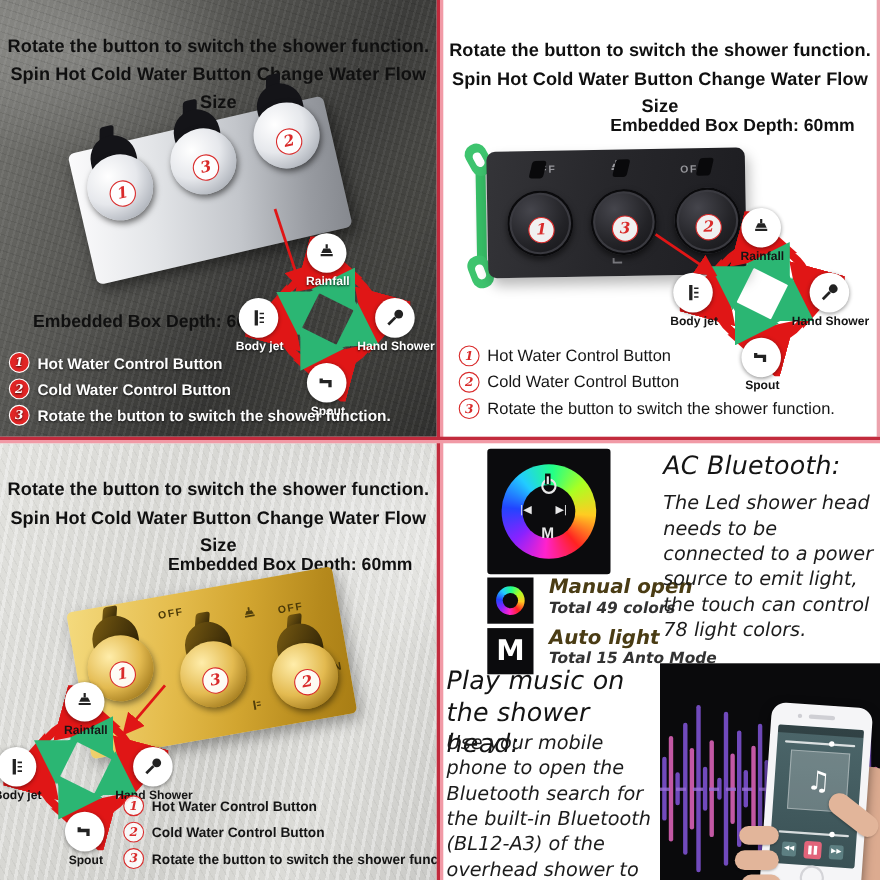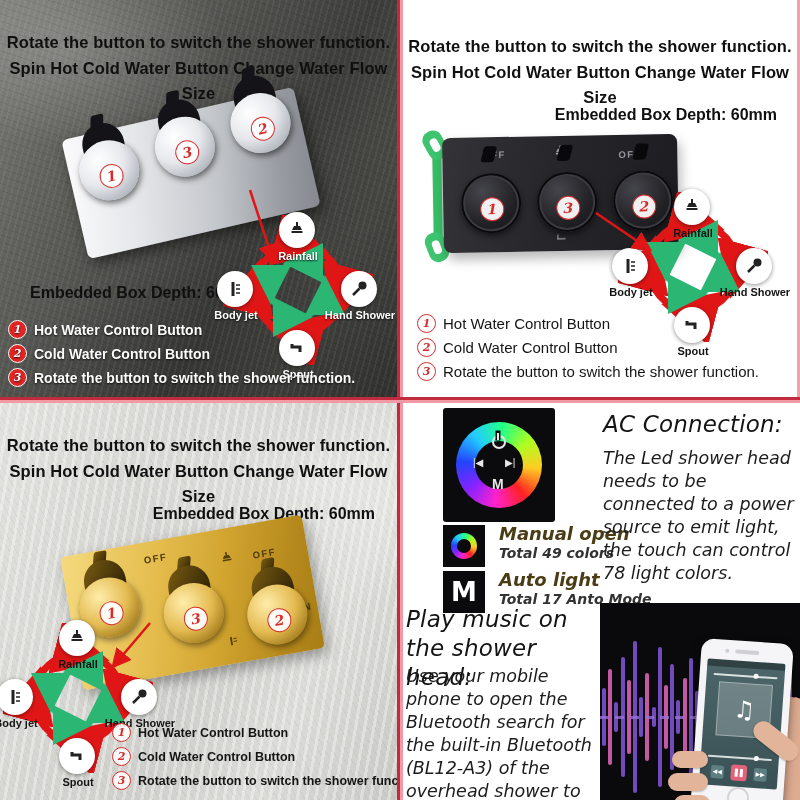--- a/index.html
+++ b/index.html
@@ -500,24 +500,24 @@
           <span class="mini-ring"></span>
         </div>
       <div class="mode-name">Manual open</div>
       <div class="mode-detail">Total 49 colors</div>
     </div>
     <div class="mode-row" style="top:168px;height:44px;">
       <div class="mode-icon">
           <span class="mode-letter">M</span>
         </div>
       <div class="mode-name">Auto light</div>
-      <div class="mode-detail">Total 17 Anto Mode</div>
-    </div>
-
-    <div class="info-h" style="left:200px;top:8px;">AC Connection:</div>
+      <div class="mode-detail">Total 15 Anto Mode</div>
+    </div>
+
+    <div class="info-h" style="left:200px;top:8px;">AC Bluetooth:</div>
     <div class="info-p" style="left:200px;top:44px;width:194px;">The Led shower head needs to be connected to a power source to emit light, the touch can control 78 light colors.</div>
 
     <div class="info-h" style="left:3px;top:202px;width:190px;line-height:1.25;">Play music on the shower head:</div>
     <div class="info-p" style="left:3px;top:262px;width:192px;">Use your mobile phone to open the Bluetooth search for the built-in Bluetooth (BL12-A3) of the overhead shower to play your favorite music.</div>
 
     <div class="music-img">
       <div style="position:absolute;inset:0;">
           <div class="eq-bar" style="left: 2px; height: 58px; top: 85px; background: rgb(123, 80, 204);"></div>
           <div class="eq-bar" style="left: 8.2px; height: 96px; top: 66px; background: rgb(212, 95, 178);"></div>
           <div class="eq-bar" style="left: 14.4px; height: 30px; top: 99px; background: rgb(123, 80, 204);"></div>

